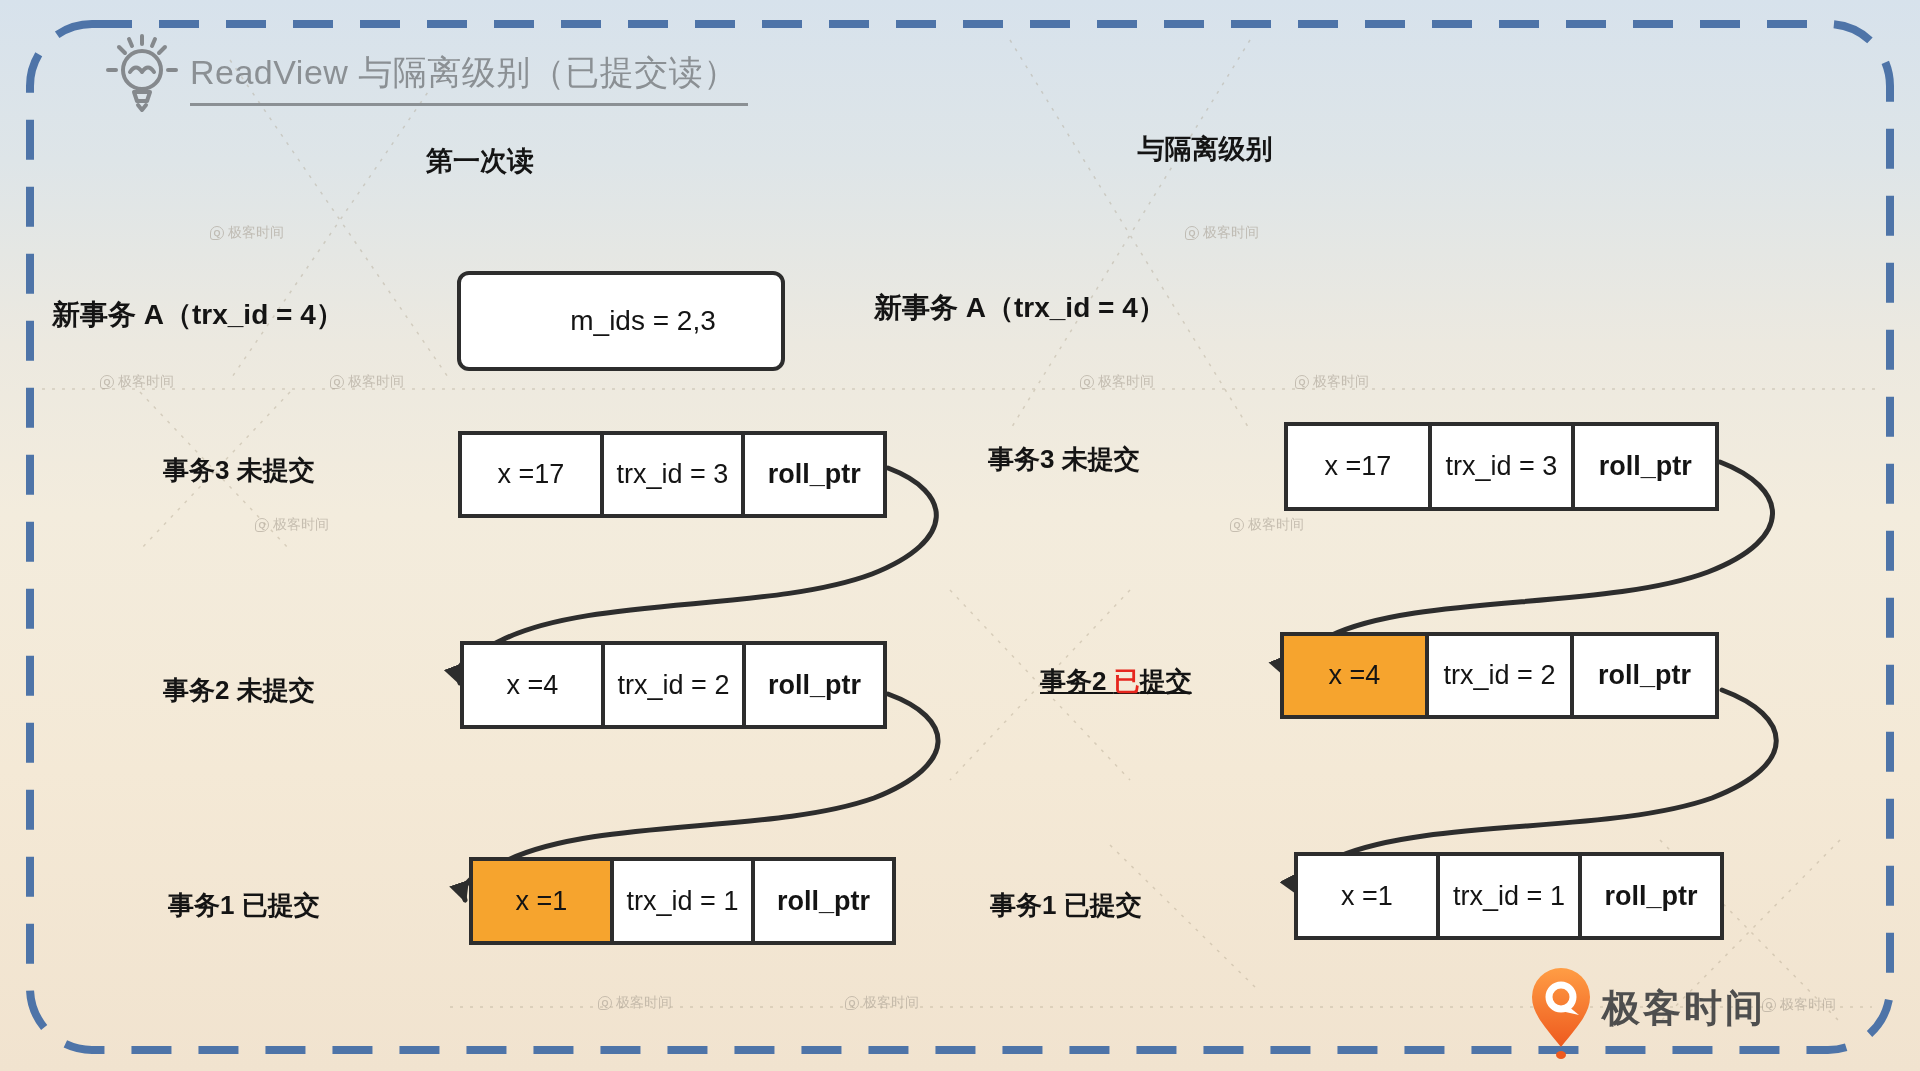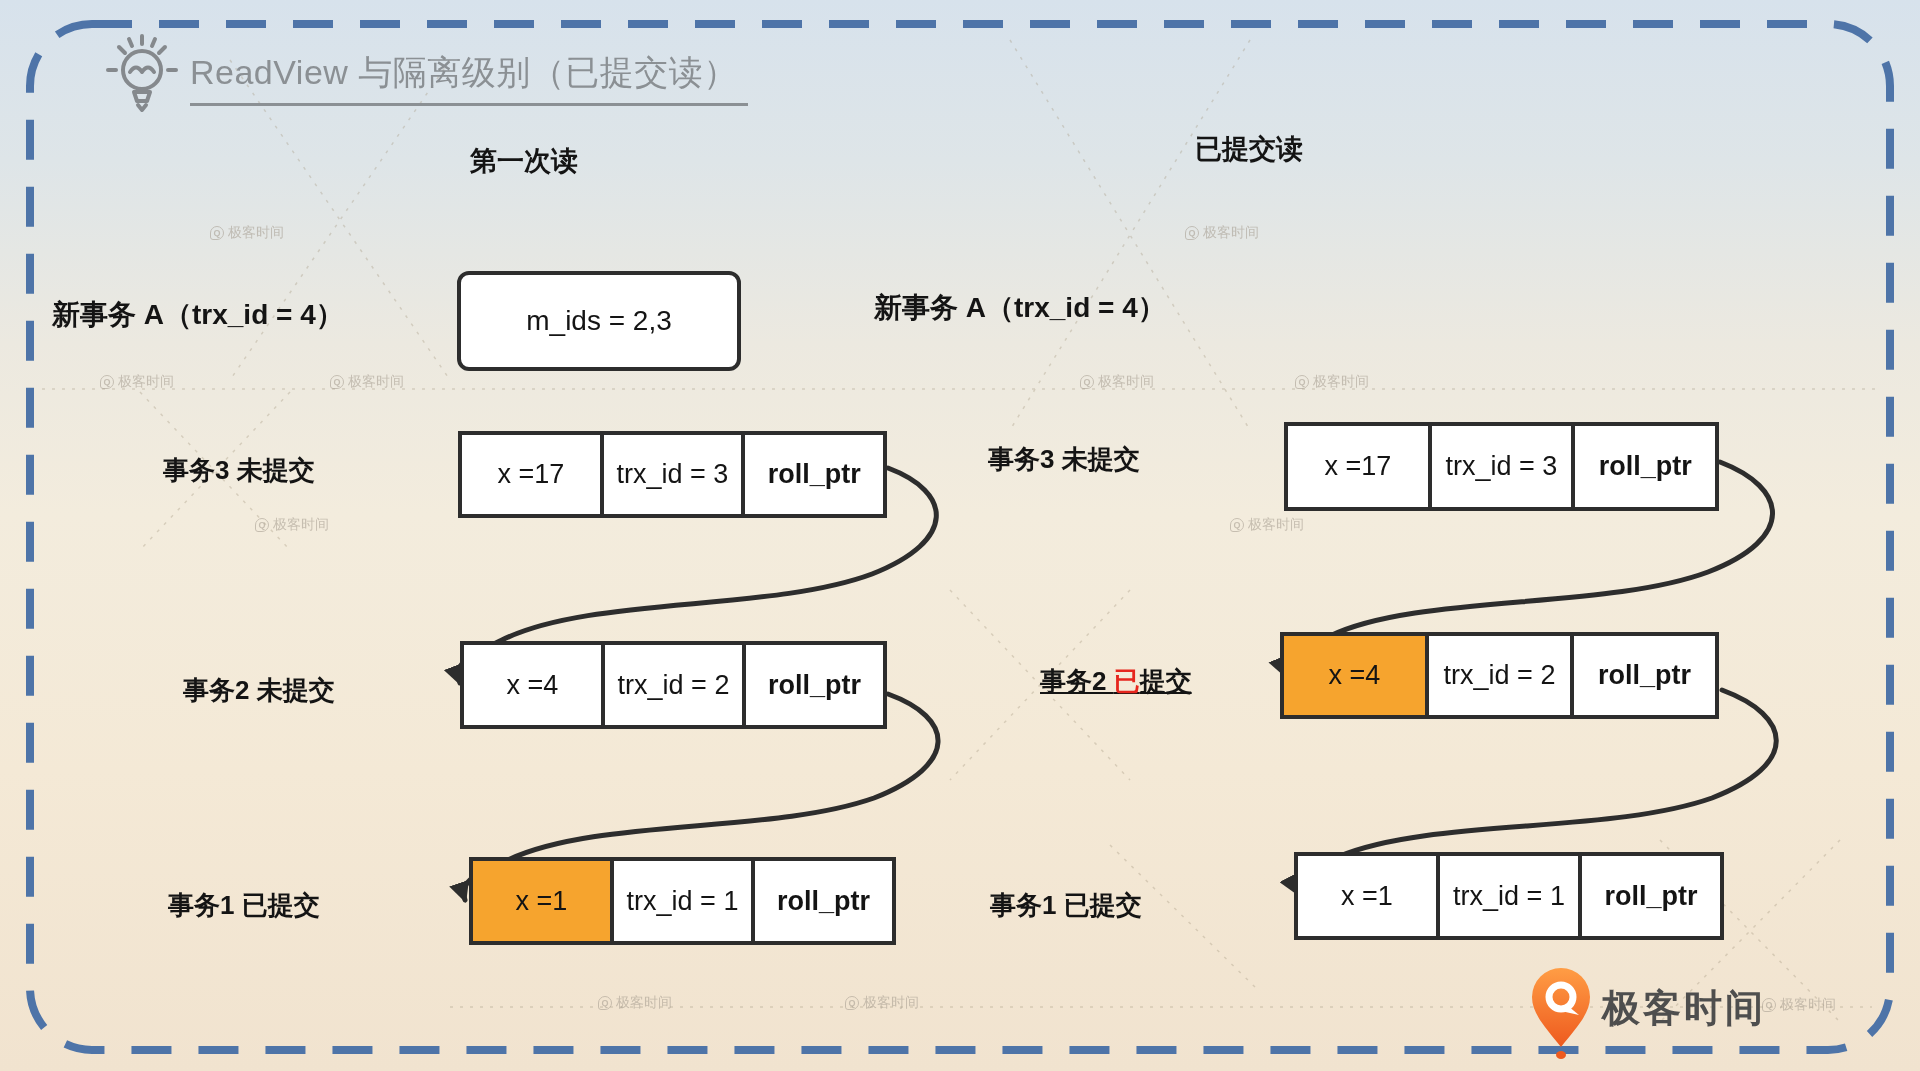--- a/index.html
+++ b/index.html
@@ -13,21 +13,21 @@
   svg.overlay{position:absolute;left:0;top:0;z-index:1;}
   .abs{position:absolute;z-index:2;}
   .title{
     left:190px;top:50px;
     font-size:34px;color:#8b9094;letter-spacing:.5px;
     border-bottom:3px solid #8b9094;padding:0 10px 7px 0;
     white-space:nowrap;
   }
   .col-header{
     transform:translateX(-50%);
-    font-size:27px;font-weight:700;color:#141414;white-space:nowrap;margin-left:44px;
+    font-size:27px;font-weight:700;color:#141414;white-space:nowrap;
   }
   .trx-label{
     font-size:28px;font-weight:700;color:#141414;white-space:nowrap;
   }
   .row-label{
     font-size:26px;font-weight:700;color:#141414;white-space:nowrap;
   }
   .row-label .red{color:#e6261e;}
   .mbox{
     background:#fff;border:4px solid #2d2d2d;border-radius:12px;
@@ -116,29 +116,29 @@
       <path d="M1561 1047 C1546 1028 1532 1014 1532 997 A29 29 0 1 1 1590 997 C1590 1014 1576 1028 1561 1047 Z" fill="url(#pinGrad)"></path>
       <circle cx="1561" cy="997" r="12" fill="none" stroke="#ffffff" stroke-width="7"></circle>
       <path d="M1568 1006 L1579 1015 L1561 1011 Z" fill="#ffffff"></path>
       <ellipse cx="1561" cy="1055" rx="5" ry="4" fill="#ee5a1e"></ellipse>
     </g>
   </svg>
 
   <div class="abs title">ReadView 与隔离级别（已提交读）</div>
 
   <div class="abs col-header" style="left:480px;top:143px;">第一次读</div>
-  <div class="abs col-header" style="left:1205px;top:131px;">已提交读</div>
+  <div class="abs col-header" style="left:1205px;top:131px;">与隔离级别</div>
 
   <div class="abs trx-label" style="left:52px;top:296px;">新事务 A（trx_id = 4）</div>
   <div class="abs trx-label" style="left:874px;top:289px;">新事务 A（trx_id = 4）</div>
 
-  <div class="abs mbox" style="left:457px;top:271px;width:276px;height:92px;">m_ids = 2,3</div>
+  <div class="abs mbox" style="left:457px;top:271px;width:276px;height:92px;padding-left:44px;">m_ids = 2,3</div>
 
   <div class="abs row-label" style="left:163px;top:453px;">事务3 未提交</div>
-  <div class="abs row-label" style="left:163px;top:673px;margin-left:20px;">事务2 未提交</div>
+  <div class="abs row-label" style="left:163px;top:673px;">事务2 未提交</div>
   <div class="abs row-label" style="left:168px;top:888px;">事务1 已提交</div>
 
   <div class="abs row-label" style="left:988px;top:442px;">事务3 未提交</div>
   <div class="abs row-label" style="left:1040px;top:664px;text-decoration:underline;"><span>事务2 </span><span class="red">已</span><span>提交</span></div>
   <div class="abs row-label" style="left:990px;top:888px;">事务1 已提交</div>
 
   <div class="abs vrow" style="left:458px;top:431px;width:429px;height:87px;">
     <div class="vcell">x =17</div>
     <div class="vcell">trx_id = 3</div>
     <div class="vcell">roll_ptr</div>

